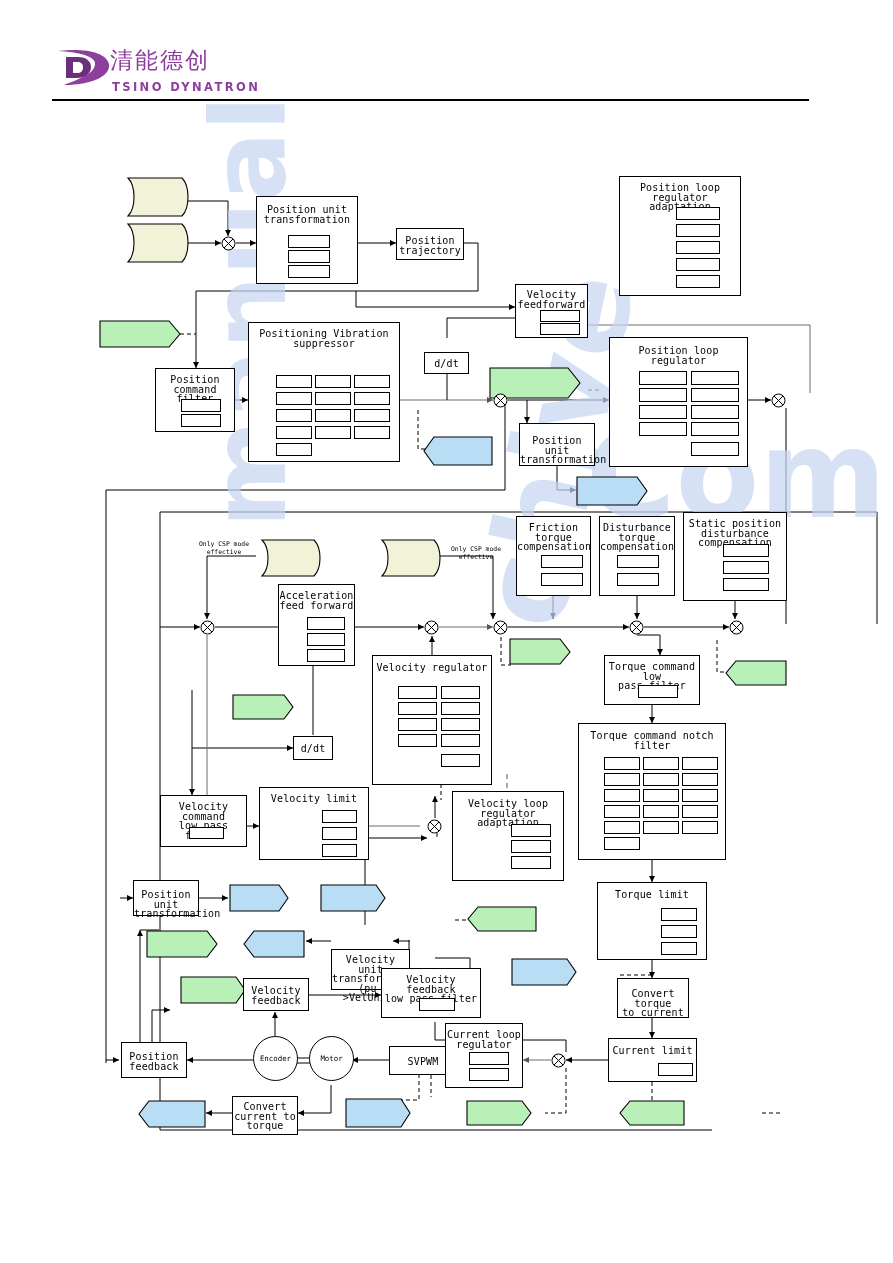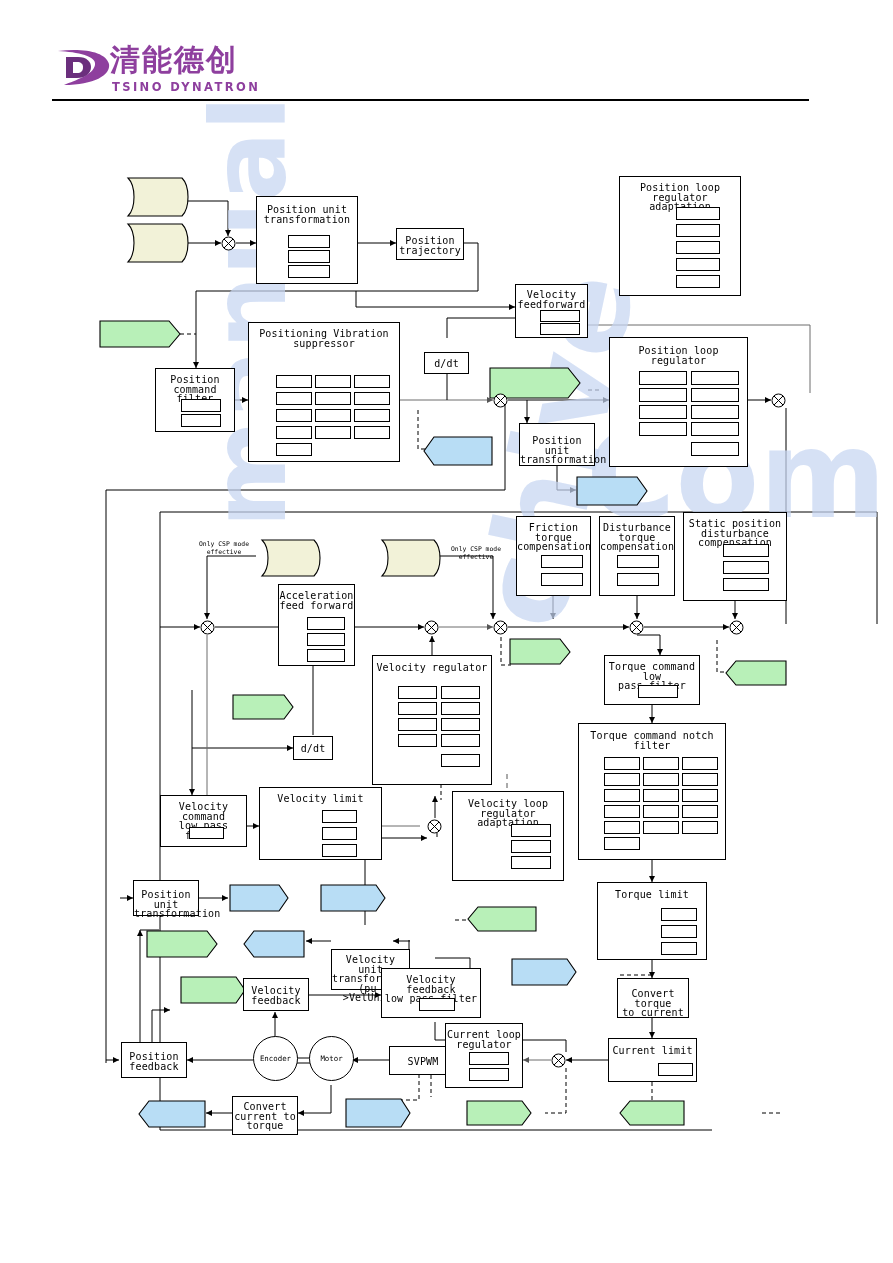--- a/index.html
+++ b/index.html
@@ -5,21 +5,21 @@
   html,body{margin:0;padding:0;background:#ffffff;}
   body{
     width:893px;height:1263px;position:relative;overflow:hidden;
     font-family:"DejaVu Sans Mono","Liberation Mono",monospace;
     color:#000;
   }
   
   #header{position:absolute;left:0;top:0;width:893px;height:110px;}
   #logo-mark{position:absolute;left:54px;top:44px;width:58px;height:46px;}
   #logo-cn{position:absolute;left:110px;top:44px;font-family:"DejaVu Sans","Liberation Sans",sans-serif;
-           font-size:30px;font-weight:bold;color:#8e3f9e;letter-spacing:2px;line-height:32px;}
+           font-size:23px;font-weight:normal;color:#8e3f9e;letter-spacing:2px;line-height:32px;}
   #logo-en{position:absolute;left:112px;top:80px;font-family:"DejaVu Sans","Liberation Sans",sans-serif;
            font-size:11.5px;font-weight:bold;color:#8e3f9e;letter-spacing:2.4px;}
   #header-rule{position:absolute;left:52px;top:99px;width:757px;height:2px;background:#000;}
 
   
   #canvas{position:absolute;left:0;top:0;width:893px;height:1263px;}
   #svg-layer{position:absolute;left:0;top:0;width:893px;height:1263px;}
 
   
   .wm{position:absolute;font-family:"DejaVu Sans","Liberation Sans",sans-serif;
@@ -556,21 +556,21 @@
 <div class="node" style="left:293px;top:736px;width:40px;height:24px;">
   <div class="ttl" style="top:7px;">d/dt</div>
 </div>
 
 <div class="node" style="left:160px;top:795px;width:87px;height:52px;">
   <div class="ttl" style="top:6px;">Velocity command
 low pass filter</div>
   <div class="slot" style="left:28px;top:31px;width:35px;height:12px;"></div>
 </div>
 
-<div class="node" style="left:259px;top:787px;width:123px;height:73px;">
+<div class="node" style="left:259px;top:787px;width:110px;height:73px;">
   <div class="ttl" style="top:6px;">Velocity limit</div>
   <div class="slot" style="left:62px;top:22px;width:35px;height:13px;"></div>
   <div class="slot" style="left:62px;top:39px;width:35px;height:13px;"></div>
   <div class="slot" style="left:62px;top:56px;width:35px;height:13px;"></div>
 </div>
 
 <div class="node" style="left:452px;top:791px;width:112px;height:90px;">
   <div class="ttl" style="top:7px;">Velocity loop regulator
 adaptation</div>
   <div class="slot" style="left:58px;top:32px;width:40px;height:13px;"></div>

